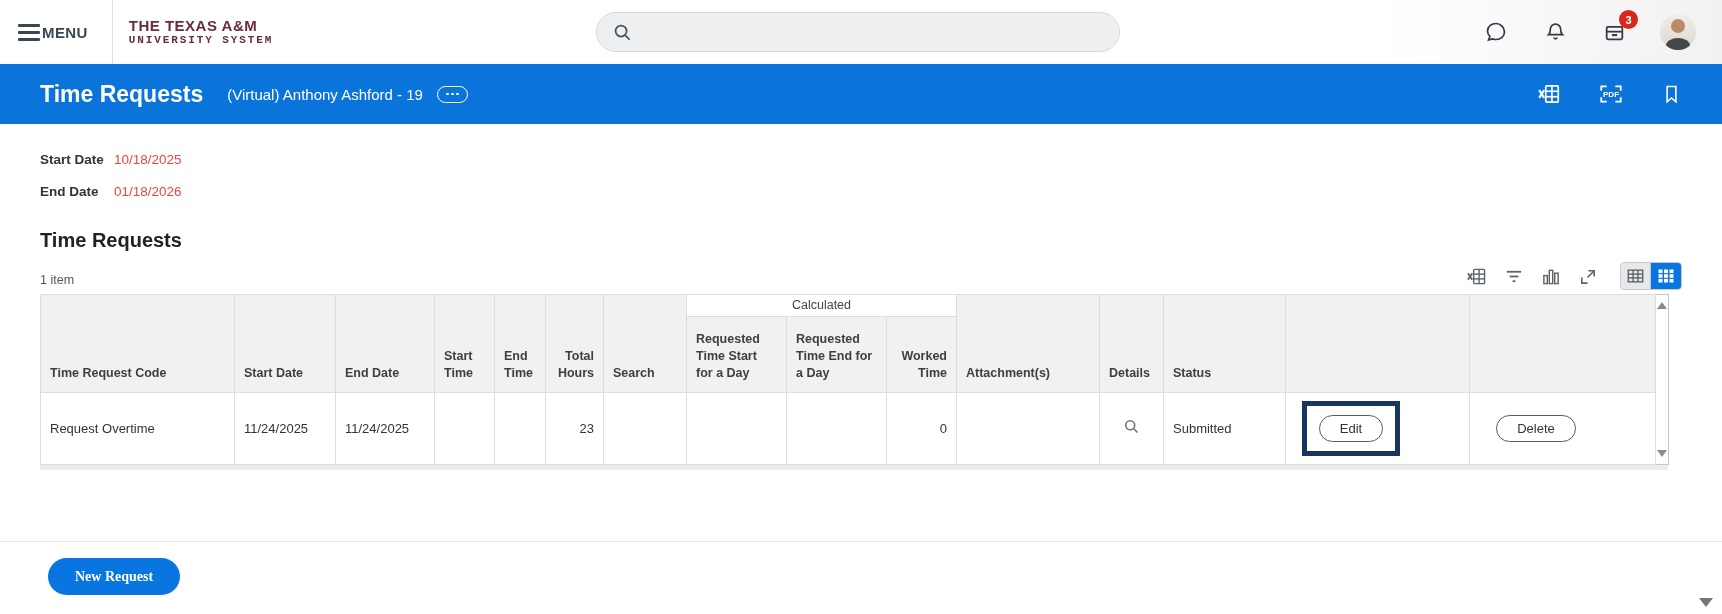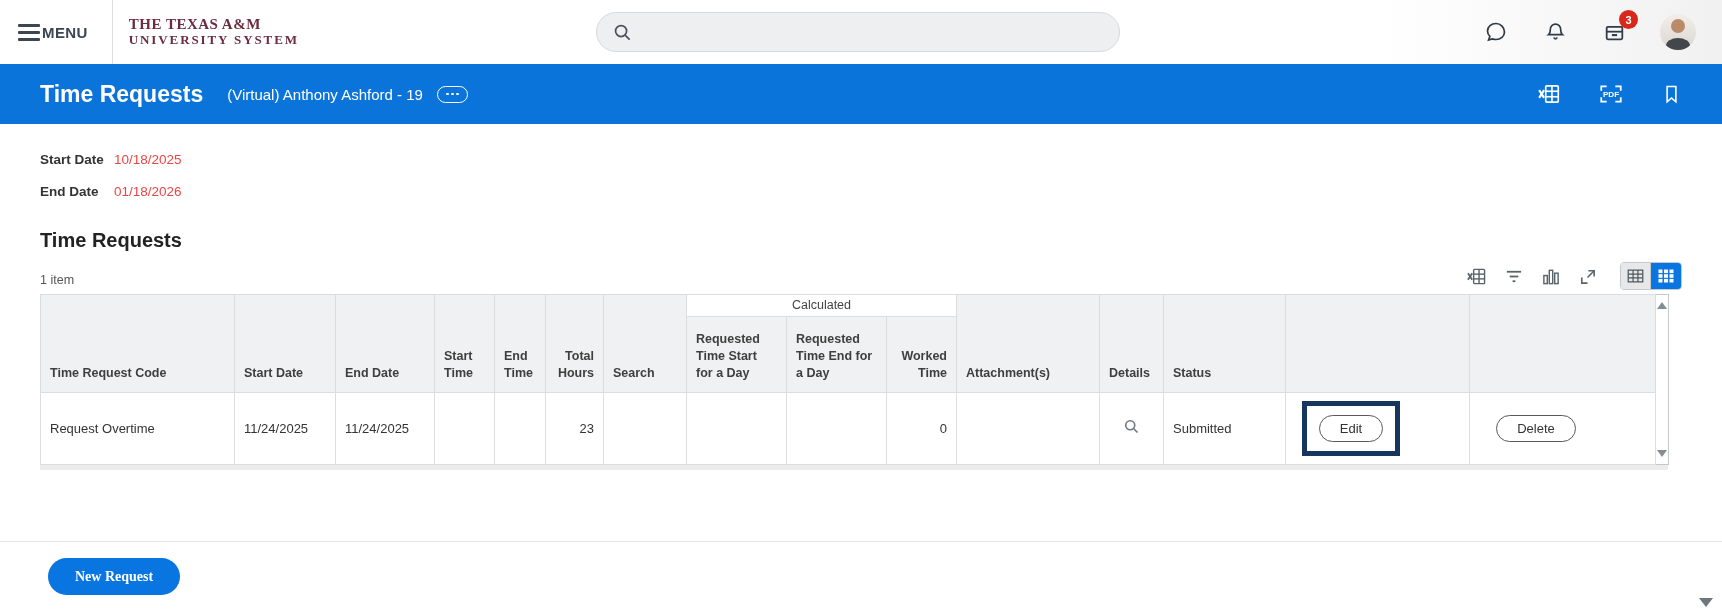--- a/index.html
+++ b/index.html
@@ -14,22 +14,22 @@
     position:absolute; top:0; left:0; width:1722px; height:64px;
     background:linear-gradient(to right,#ffffff 0%,#ffffff 80%,#f1f1f2 100%);
     display:flex; align-items:center;
   }
   .menu-group { display:flex; align-items:center; height:100%; padding-left:18px; cursor:pointer; }
   .hamburger { width:22px; display:flex; flex-direction:column; gap:4px; }
   .hamburger span { display:block; height:3px; background:#3a4651; border-radius:1px; }
   .menu-label { margin-left:2px; font-weight:bold; font-size:15px; color:#3a4651; letter-spacing:.4px; }
   .topbar-divider { width:1px; height:64px; background:#dadde0; margin-left:24px; }
   .logo { margin-left:16px; color:#6a2c3e; line-height:1.15; }
-  .logo-line1 { font-family:Liberation Serif, serif; font-weight:bold; font-size:15px; letter-spacing:.5px; }
-  .logo-line2 { font-family:Liberation Serif, serif; font-size:13px; letter-spacing:1.9px; font-weight:bold; }
+  .logo-line1 { font-family:Liberation Sans, sans-serif; font-weight:bold; font-size:15px; letter-spacing:.5px; }
+  .logo-line2 { font-family:Liberation Mono, monospace; font-size:11px; letter-spacing:1.9px; font-weight:bold; }
   .search-box {
     position:absolute; left:596px; top:12px; width:524px; height:40px;
     background:#edeff1; border:1px solid #d7dadd; border-radius:20px;
     display:flex; align-items:center; padding:0 16px; gap:11px;
   }
   .search-box svg { flex:0 0 auto; }
   .search-input {
     border:none; outline:none; background:transparent; width:100%;
     font-family:"Liberation Sans",sans-serif; font-size:14.5px; font-weight:bold; color:#3f4449;
   }

